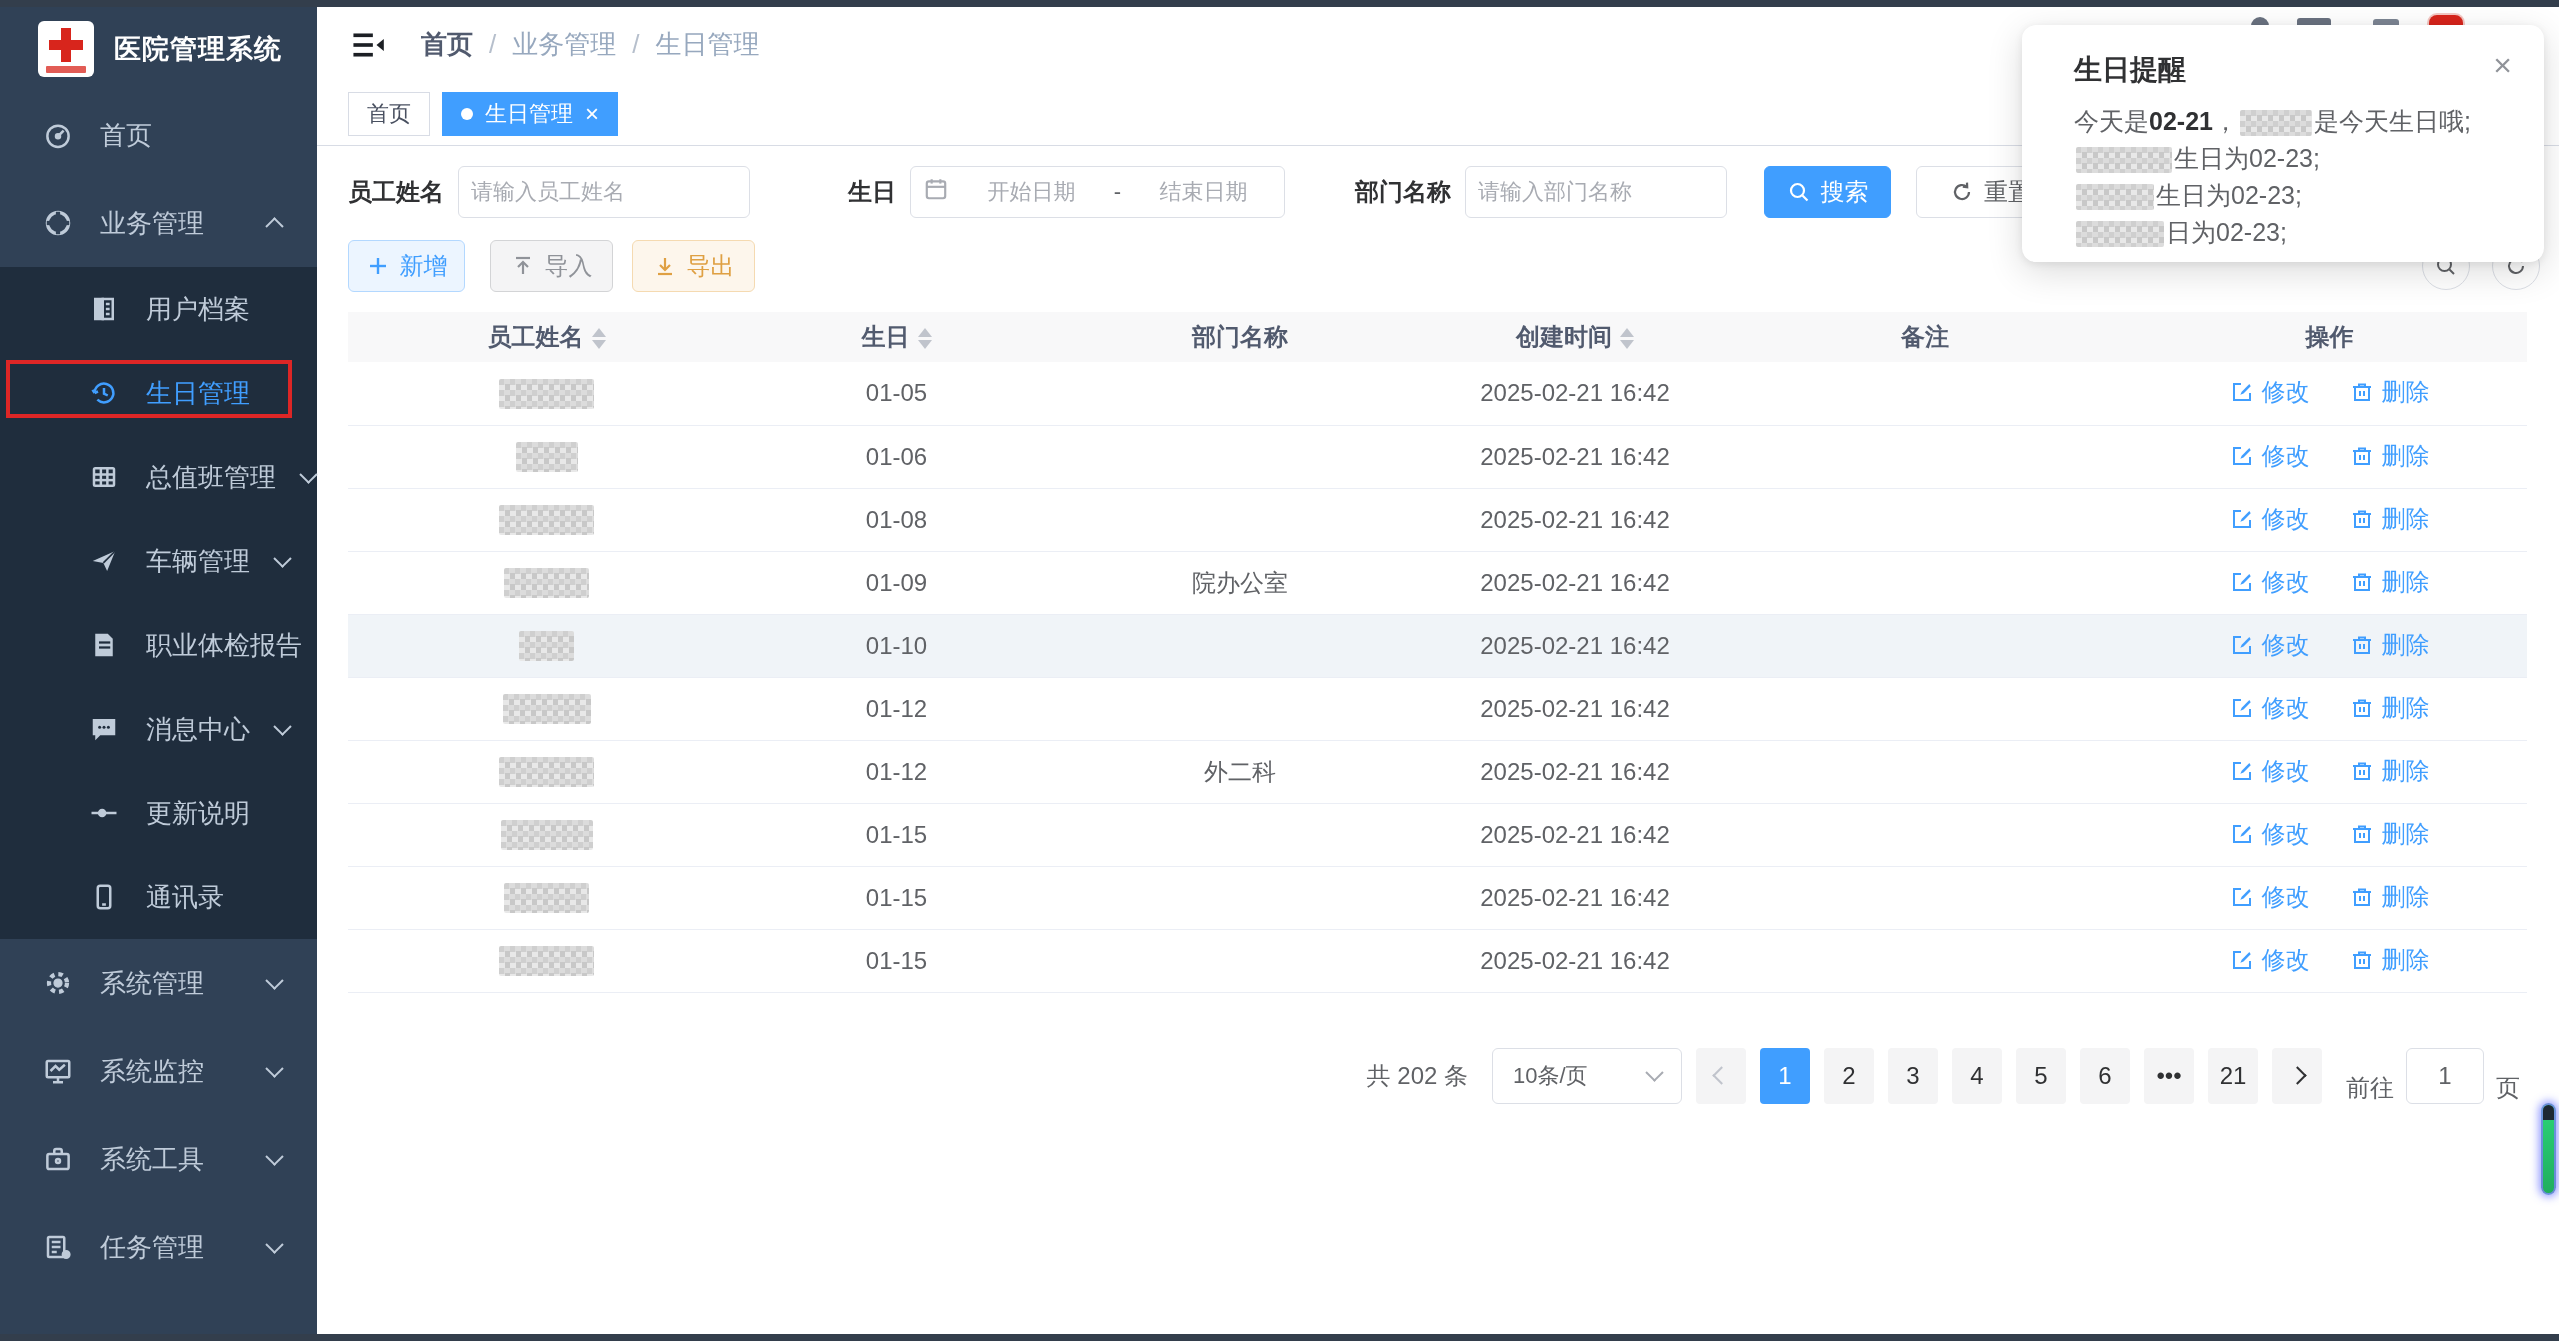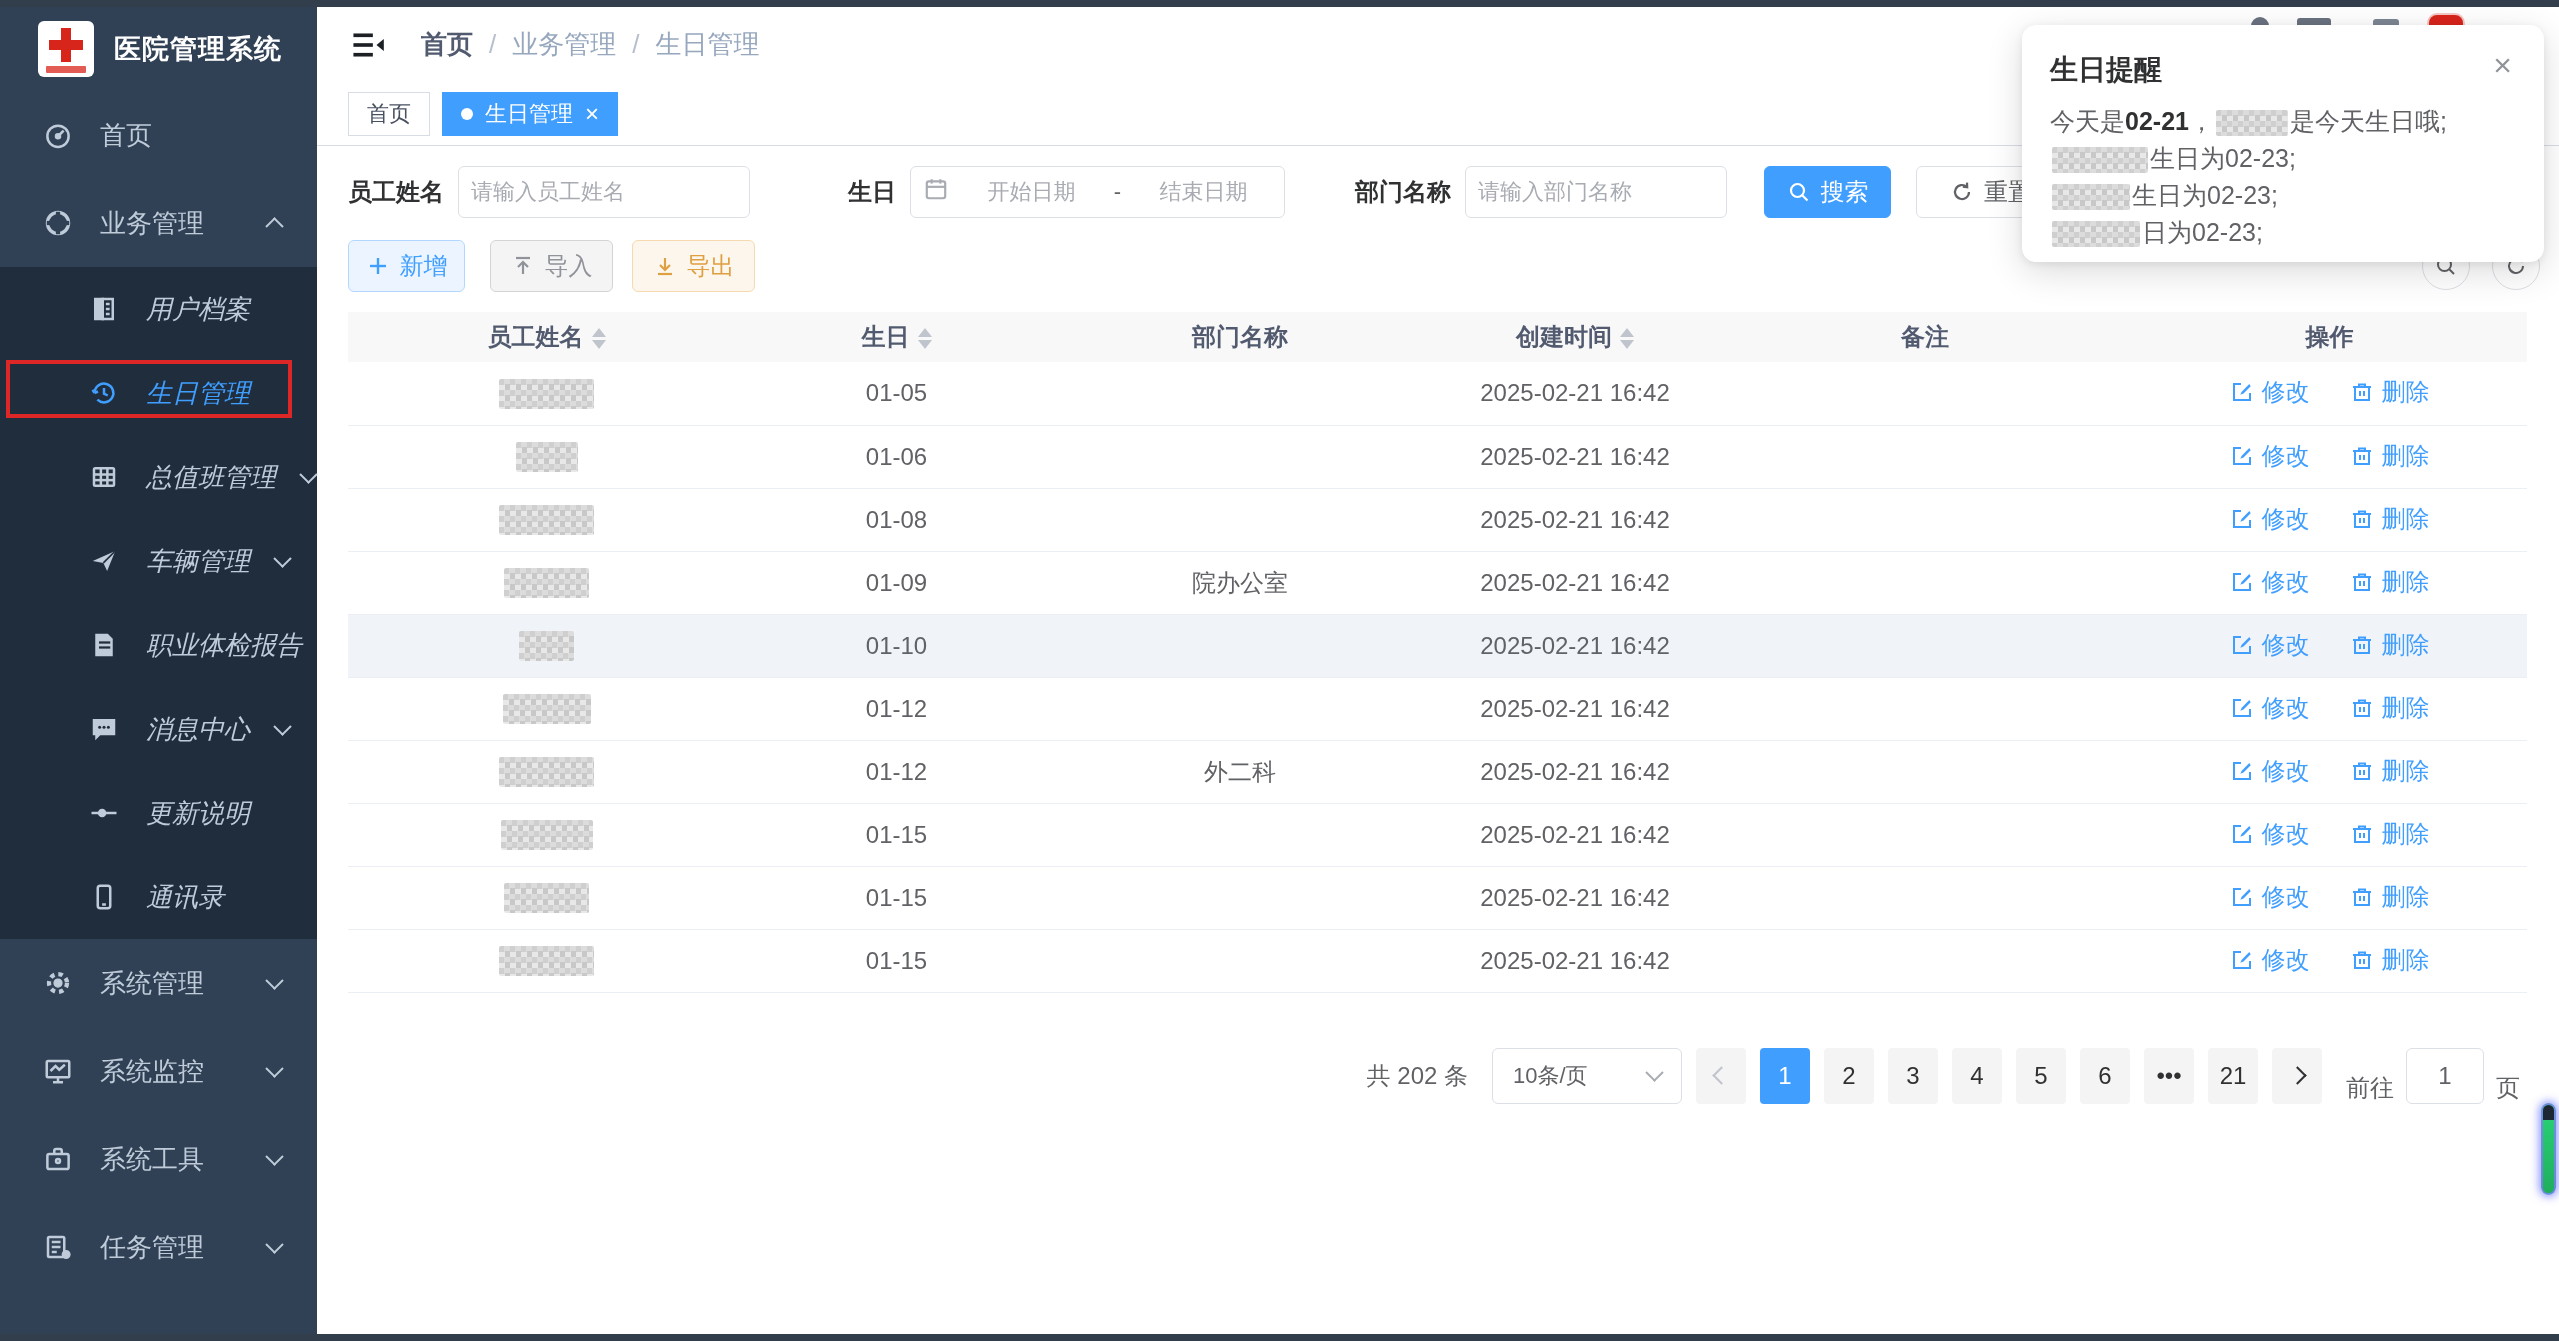--- a/index.html
+++ b/index.html
@@ -17,21 +17,21 @@
   .logo-badge { width:56px; height:56px; background:#fff; border-radius:6px; position:relative; flex:0 0 auto; }
   .logo-badge::before { content:""; position:absolute; left:23px; top:7px; width:10px; height:34px; background:#d8251c; }
   .logo-badge::after { content:""; position:absolute; left:11px; top:19px; width:34px; height:10px; background:#d8251c; }
   .logo-badge .logo-sub { position:absolute; left:8px; bottom:4px; width:40px; height:7px; background:#d8251c; opacity:.75; border-radius:1px; }
   .app-title { color:#ffffff; font-size:27px; font-weight:bold; letter-spacing:1px; }
 
   .s-item { height:88px; display:flex; align-items:center; padding:0 36px 0 42px; gap:26px; color:#bfcbd9; font-size:26px; cursor:pointer; }
   .s-item .s-icon { width:32px; height:32px; display:flex; align-items:center; justify-content:center; flex:0 0 auto; }
   .s-item .s-icon svg { width:30px; height:30px; }
   .s-item .s-label { flex:1 1 auto; white-space:nowrap; }
-  .submenu { background:#1f2d3d;font-style:italic; }
+  .submenu { background:#1f2d3d; }
   .submenu .s-item { height:84px; padding-left:88px; }
   .s-item.active { color:#409eff; }
   .chev { width:13px; height:13px; border-right:2px solid #bfcbd9; border-bottom:2px solid #bfcbd9; flex:0 0 auto; }
   .chev.down { transform:rotate(45deg) translate(-2px,-2px); }
   .chev.up { transform:rotate(-135deg) translate(-2px,-2px); }
 
   .annotation-box { position:absolute; left:6px; top:360px; width:286px; height:58px; border:4px solid #dd2626; z-index:40; pointer-events:none; }
 
   
   .main { position:absolute; left:317px; top:7px; width:2242px; height:1327px; background:#fff; }
@@ -107,21 +107,21 @@
   .pg.active { background:#409eff; color:#fff; }
   .pg.nav .chev { border-color:#303133; }
   .pg.nav.disabled .chev { border-color:#c0c4cc; }
   .chev.left { transform:rotate(135deg); }
   .chev.right { transform:rotate(-45deg); }
   .goto { display:flex; align-items:flex-end; gap:12px; margin-left:10px; }
   .goto input { width:78px; height:56px; border:1px solid #dcdfe6; border-radius:6px; text-align:center; font-size:24px; color:#606266; outline:none; }
 
   
   .notif { position:absolute; left:2022px; top:25px; width:522px; height:237px; background:#fff; border-radius:14px;
-           box-shadow:0 10px 36px rgba(0,0,0,.14), 0 2px 8px rgba(0,0,0,.08); z-index:50; padding:26px 34px 0 28px; }
+           box-shadow:0 10px 36px rgba(0,0,0,.14), 0 2px 8px rgba(0,0,0,.08); z-index:50; padding:26px 34px 0 52px; }
   .notif-title { font-size:28px; font-weight:bold; color:#303133; }
   .notif-close { position:absolute; right:32px; top:24px; font-size:32px; color:#909399; cursor:pointer; line-height:1; }
   .notif-body { margin-top:14px; font-size:25px; color:#606266; line-height:37px; }
   .notif-body b { color:#303133; }
   .notif .px-blur { height:26px; margin:0 2px; }
 
   
   .green-pill { position:absolute; left:2541px; top:1103px; width:15px; height:92px; border-radius:8px;
                 background:linear-gradient(#2bd377,#1fae5e); border:2px solid rgba(130,125,255,.75);
                 box-shadow:0 0 9px 2px rgba(125,135,255,.85); z-index:55; }

